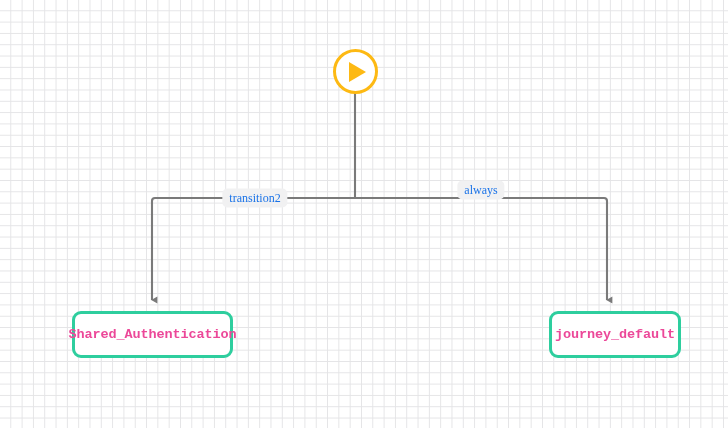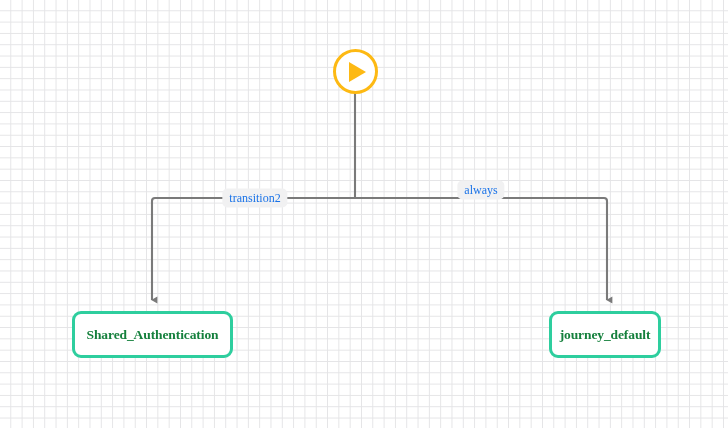--- a/index.html
+++ b/index.html
@@ -66,24 +66,24 @@
     box-sizing: border-box;
     border: 3px solid #2ece9e;
     border-radius: 9px;
     background: #ffffff;
     display: flex;
     align-items: center;
     justify-content: center;
     height: 47px;
   }
   .step-node .step-label {
-    font-family: Liberation Serif, serif;
+    font-family: Liberation Mono, monospace;
     font-size: 13.5px;
     font-weight: bold;
-    color: #15803d;
+    color: #ec4899;
     white-space: nowrap;
     letter-spacing: -0.1px;
   }
 
   
   .edge-label {
     position: absolute;
     box-sizing: border-box;
     background: #f1f1f2;
     border-radius: 5px;
@@ -120,17 +120,17 @@
   </div>
 
   <div class="edge-label" style="left:255px; top:198px;">transition2</div>
 
   <div class="edge-label" style="left:481px; top:190px;">always</div>
 
   <div class="step-node" style="left:72px; top:311px; width:161px;">
     <span class="step-label">Shared_Authentication</span>
   </div>
 
-  <div class="step-node" style="left:549px; top:311px; width:112px;">
+  <div class="step-node" style="left:549px; top:311px; width:132px;">
     <span class="step-label">journey_default</span>
   </div>
 
 </div>
 
 </body></html>

